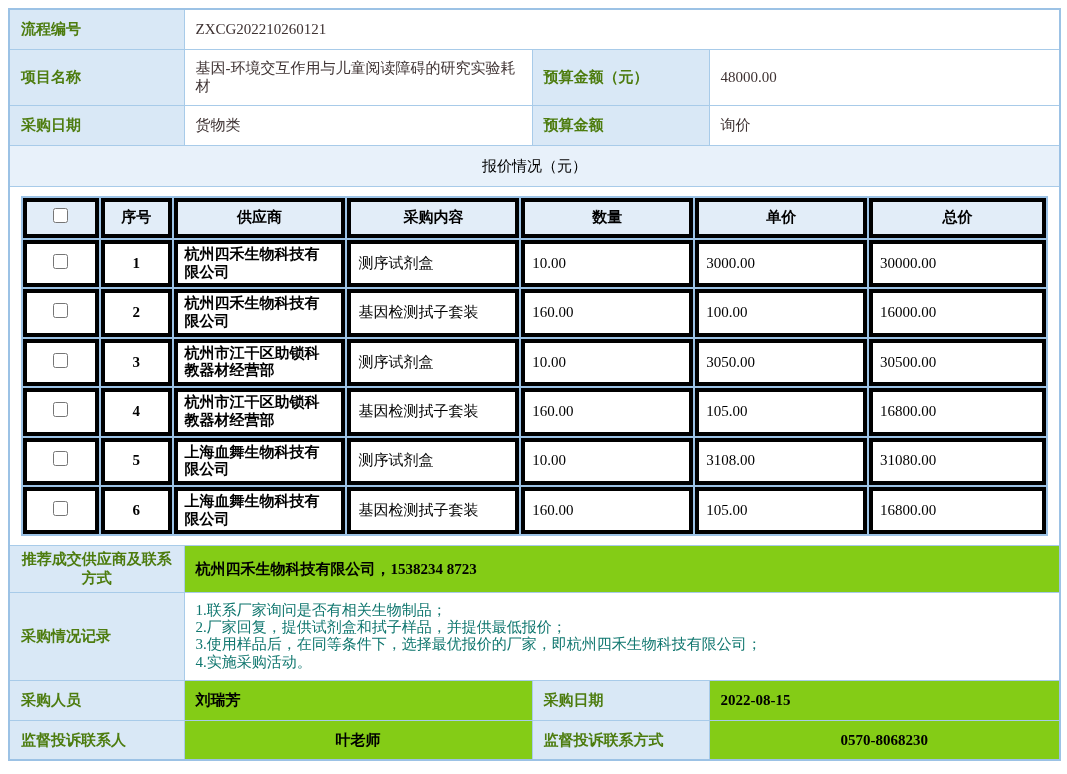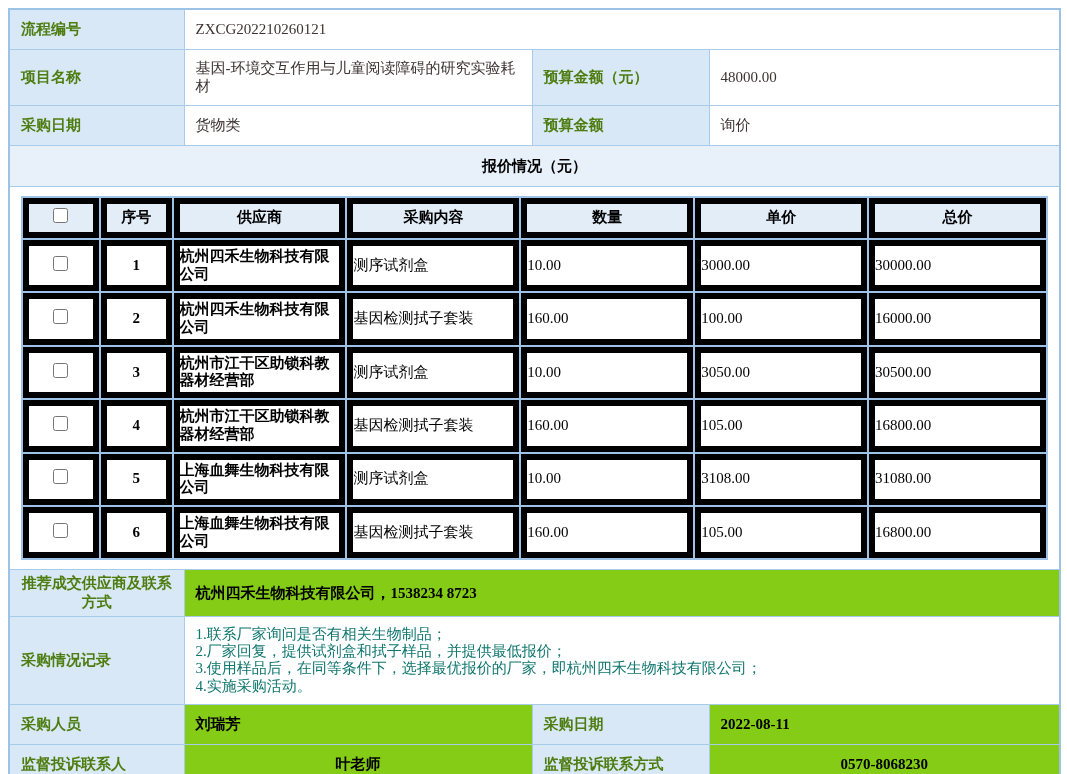--- a/index.html
+++ b/index.html
@@ -32,39 +32,39 @@
     color: #4d7c0f;
   }
   td.val   { background: #fff; color: #3e3232; }
   td.val-b { background: #84cc16; color: #000; font-weight: bold; }
   td.center { text-align: center; }
   tr.h40 td { height: 40px; }
 
   td.section-title {
     background: #e8f1fa;
     text-align: center;
-    font-weight: bold;
+    font-weight: normal;
     height: 41px;
     padding: 8px 4px;
   }
 
   
   td.quote-wrap { padding: 2px 3px; background: #fff; }
   table.quote {
     width: 100%;
     border-collapse: separate;
     border-spacing: 2px;
     background: #9cc2e5;
     table-layout: fixed;
     font-size: 15px;
   }
   table.quote td {
     background: #fff;
-    border: 6px solid #000000;
-    padding: 2px 0;
+    border: 4px solid #000000;
+    padding: 2px 7px;
     vertical-align: middle;
     line-height: 1.18;
     height: 38px;
     word-break: break-all;
   }
   table.quote td.qhead {
     background: #e2edf8;
     font-weight: bold;
     text-align: center;
     height: 40px;
@@ -221,21 +221,21 @@
         <div class="record-line">2.厂家回复，提供试剂盒和拭子样品，并提供最低报价；</div>
         <div class="record-line">3.使用样品后，在同等条件下，选择最优报价的厂家，即杭州四禾生物科技有限公司；</div>
         <div class="record-line">4.实施采购活动。</div>
       </td>
     </tr>
 
     <tr class="h40">
       <td class="lbl">采购人员</td>
       <td class="val-b">刘瑞芳</td>
       <td class="lbl">采购日期</td>
-      <td class="val-b">2022-08-11</td>
+      <td class="val-b">2022-08-15</td>
     </tr>
 
     <tr class="h40">
       <td class="lbl">监督投诉联系人</td>
       <td class="val-b center">叶老师</td>
       <td class="lbl">监督投诉联系方式</td>
       <td class="val-b center">0570-8068230</td>
     </tr>
   </tbody>
     </table>

